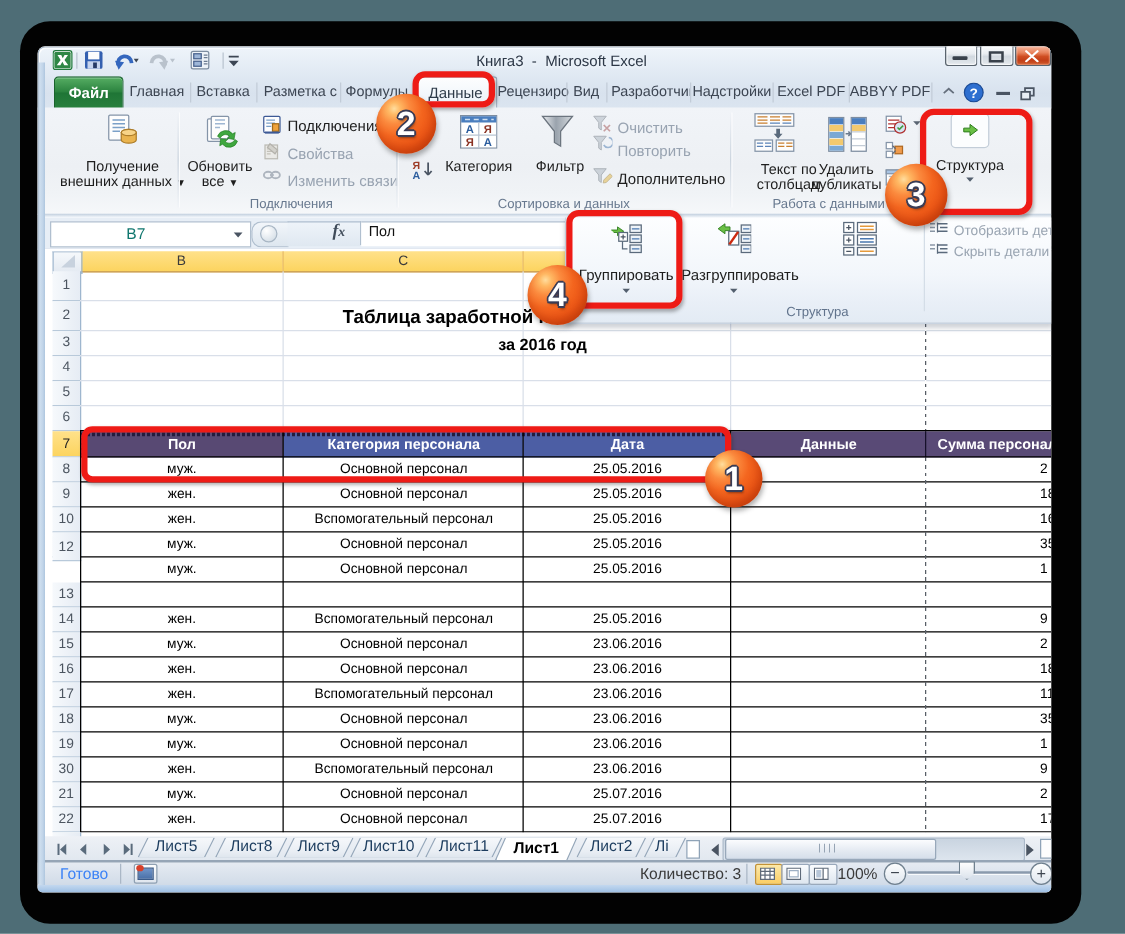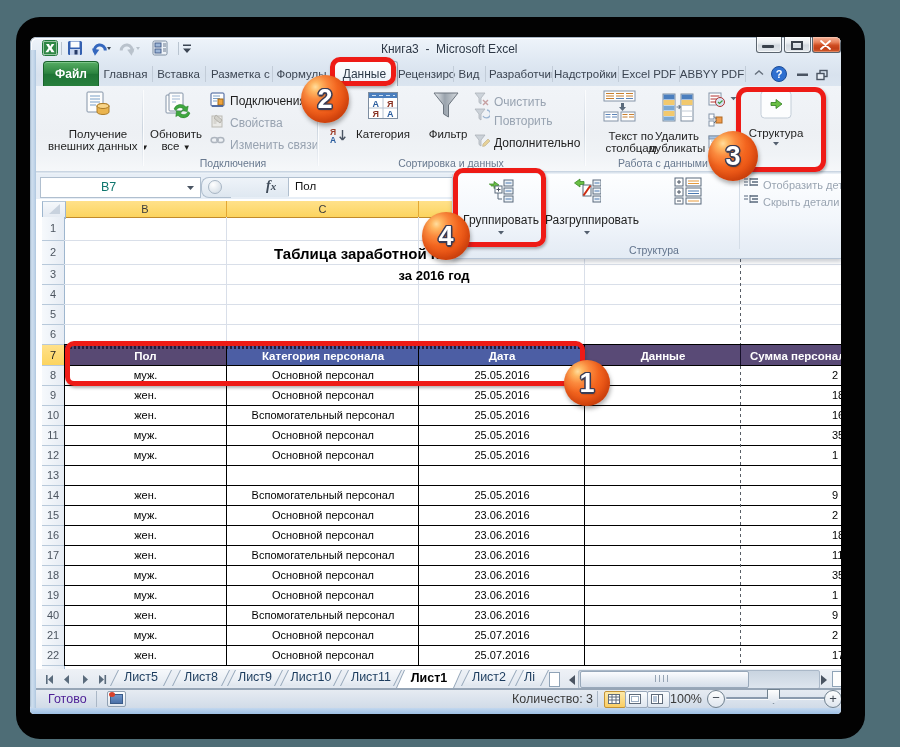--- a/index.html
+++ b/index.html
@@ -303,29 +303,29 @@
   <div class="a rowhdr" style="top:241px;height:23px;line-height:23px">2</div>
   <div class="a rowhdr" style="top:265px;height:19px;line-height:19px">3</div>
   <div class="a rowhdr" style="top:285px;height:19px;line-height:19px">4</div>
   <div class="a rowhdr" style="top:305px;height:19px;line-height:19px">5</div>
   <div class="a rowhdr" style="top:325px;height:19px;line-height:19px">6</div>
   <div class="a rowhdr" style="top:345px;height:20px;line-height:20px;background:linear-gradient(#ffe18a,#fcd45f);border-right:1px solid #e3a833;color:#222">7</div>
   <div class="a rowhdr" style="top:366px;height:19px;line-height:19px">8</div>
   <div class="a rowhdr" style="top:386px;height:19px;line-height:19px">9</div>
   <div class="a rowhdr" style="top:406px;height:19px;line-height:19px">10</div>
   <div class="a rowhdr" style="top:426px;height:19px;line-height:19px">11</div>
-  <div class="a rowhdr" style="top:446px;height:19px;line-height:19px">12</div>
+  <div class="a rowhdr" style="top:429px;height:19px;line-height:19px">12</div>
   <div class="a rowhdr" style="top:466px;height:19px;line-height:19px">13</div>
   <div class="a rowhdr" style="top:486px;height:19px;line-height:19px">14</div>
   <div class="a rowhdr" style="top:506px;height:19px;line-height:19px">15</div>
   <div class="a rowhdr" style="top:526px;height:19px;line-height:19px">16</div>
   <div class="a rowhdr" style="top:546px;height:19px;line-height:19px">17</div>
   <div class="a rowhdr" style="top:566px;height:19px;line-height:19px">18</div>
   <div class="a rowhdr" style="top:586px;height:19px;line-height:19px">19</div>
-  <div class="a rowhdr" style="top:606px;height:19px;line-height:19px">40</div>
+  <div class="a rowhdr" style="top:606px;height:19px;line-height:19px">30</div>
   <div class="a rowhdr" style="top:626px;height:19px;line-height:19px">21</div>
   <div class="a rowhdr" style="top:646px;height:19px;line-height:19px">22</div>
 
   <div class="a gl" style="left:64px;top:240px;width:777px;height:1px"></div>
   <div class="a gl" style="left:64px;top:264px;width:777px;height:1px"></div>
   <div class="a gl" style="left:64px;top:284px;width:777px;height:1px"></div>
   <div class="a gl" style="left:64px;top:304px;width:777px;height:1px"></div>
   <div class="a gl" style="left:64px;top:324px;width:777px;height:1px"></div>
   <div class="a gl" style="left:226px;top:217px;width:1px;height:128px"></div>
   <div class="a gl" style="left:418px;top:217px;width:1px;height:128px"></div>
@@ -531,21 +531,21 @@
 
   <div class="a" style="left:578px;top:670px;width:240px;height:17px;background:linear-gradient(#c9d4e0,#dde5ee);border:1px solid #aab8c8;border-radius:2px"></div>
   <div class="a" style="left:580px;top:671px;width:167px;height:15px;background:linear-gradient(#fbfcfe,#e3e9f1 60%,#d5deea);border:1px solid #98a8ba;border-radius:2px"></div>
   <div class="a" style="left:655px;top:675px;width:16px;height:7px;background:repeating-linear-gradient(90deg,#96a4b4 0,#96a4b4 1px,transparent 1px,transparent 4px)"></div>
   <svg class="a" style="left:818px;top:674px" width="12" height="12">
         <path d="M3 1 L9 6 L3 11 Z" fill="#4a5462"></path>
       </svg>
   <div class="a" style="left:832px;top:671px;width:8px;height:14px;background:#fdfdfd;border:1px solid #8fa3b7"></div>
 
   <div class="a" id="statusbar"></div>
-  <div class="a" style="left:48px;top:692px;font-size:12.5px;color:#4c1d95">Готово</div>
+  <div class="a" style="left:48px;top:692px;font-size:12.5px;color:#3b82f6">Готово</div>
   <div class="a" style="left:96px;top:691px;width:1px;height:16px;background:#aab7c6"></div>
       <div class="a" style="left:107px;top:691px;width:17px;height:14px;background:linear-gradient(#fcfdfe,#dfe6ee);border:1px solid #8fa0b2;border-radius:2px"></div>
   <div class="a" style="left:110px;top:694px;width:11px;height:8px;background:linear-gradient(#6f94c8,#4a70a8);border:1px solid #3a5a88"></div>
       <div class="a" style="left:109px;top:692px;width:6px;height:5px;border-radius:50%;background:#d8402a"></div>
   <div class="a" style="left:512px;top:692px;font-size:12.5px;color:#3a3a3a">Количество: 3</div>
       <div class="a" style="left:597px;top:691px;width:1px;height:16px;background:#aab7c6"></div>
 
   <div class="a" style="left:604px;top:691px;width:20px;height:15px;background:linear-gradient(#fde9a9,#fbce63);border:1px solid #c29236;border-radius:2px"></div>
       <div class="a" style="left:625px;top:691px;width:21px;height:15px;background:linear-gradient(#fafcfe,#dee6ef);border:1px solid #9aa9bb;border-radius:2px"></div>
       <div class="a" style="left:647px;top:691px;width:21px;height:15px;background:linear-gradient(#fafcfe,#dee6ef);border:1px solid #9aa9bb;border-radius:2px"></div>

